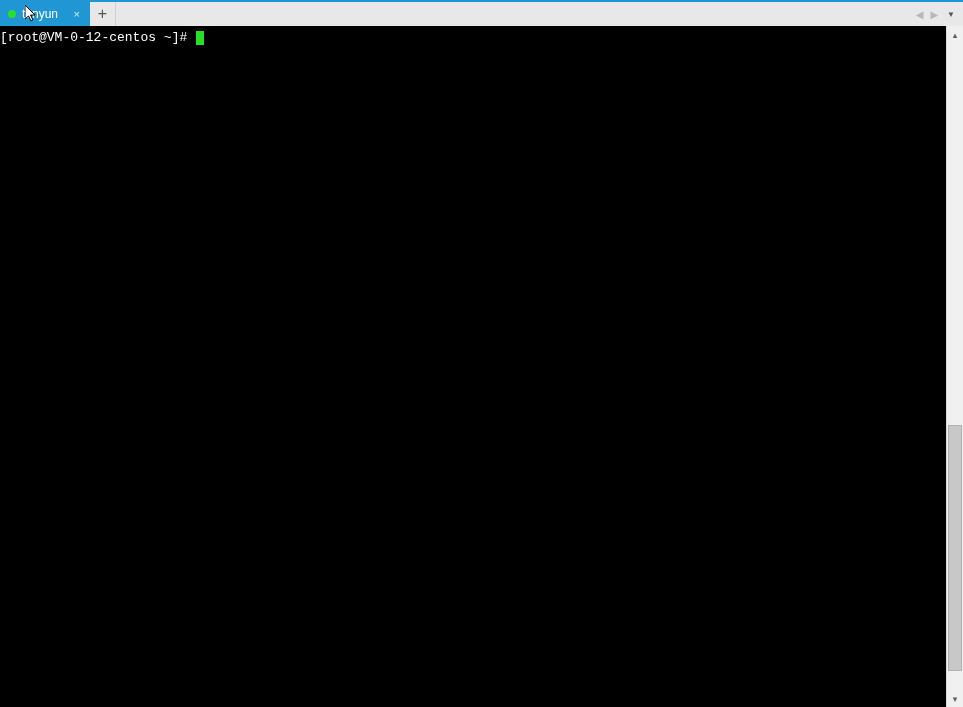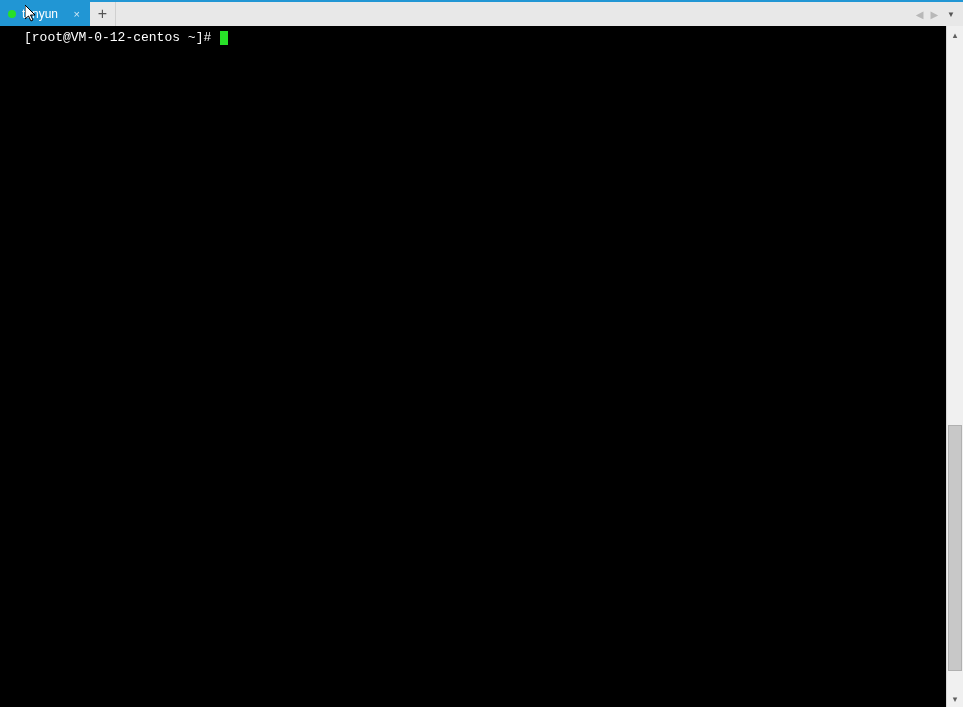--- a/index.html
+++ b/index.html
@@ -103,21 +103,21 @@
       display: flex;
       overflow: hidden;
     }
     
     .terminal {
       flex: 1;
       background: #000000;
       color: #ffffff;
       font-family: Consolas, "Courier New", monospace;
       font-size: 13px;
-      padding: 4px 24px;
+      padding: 4px 0;
       overflow: hidden;
       position: relative;
       line-height: 16px;
     }
     
     .terminal-line {
       white-space: pre;
     }
     
     .terminal-cursor {

